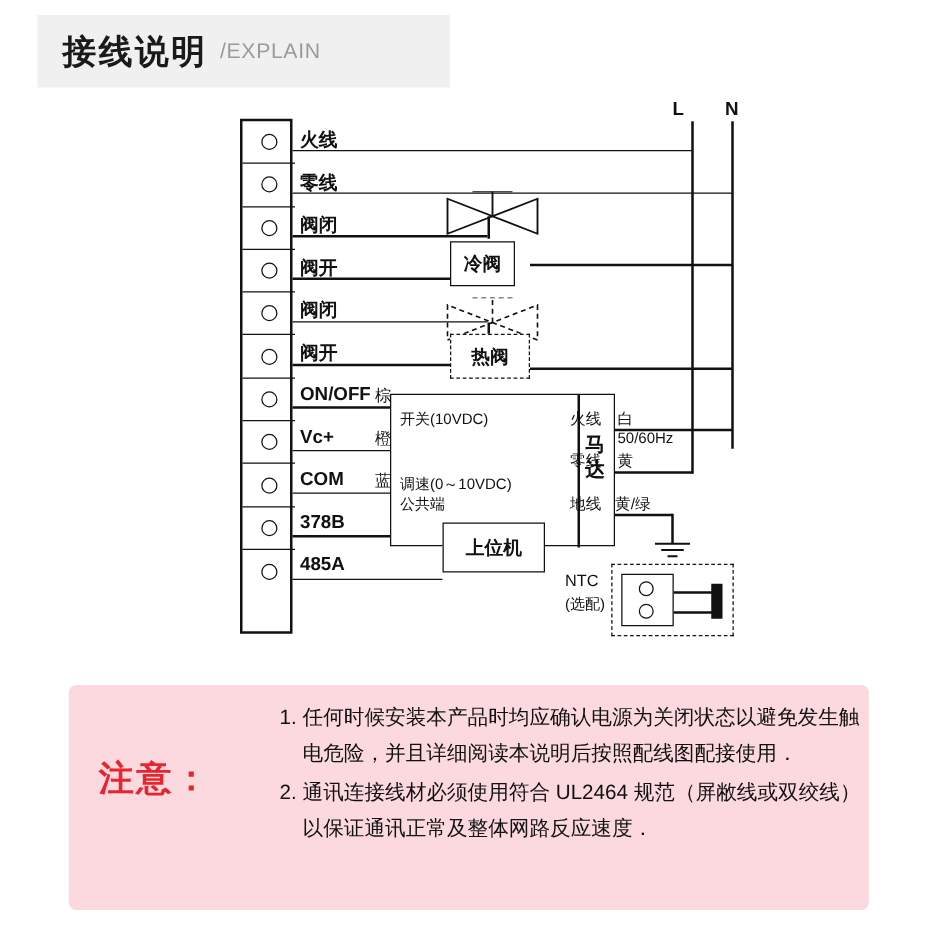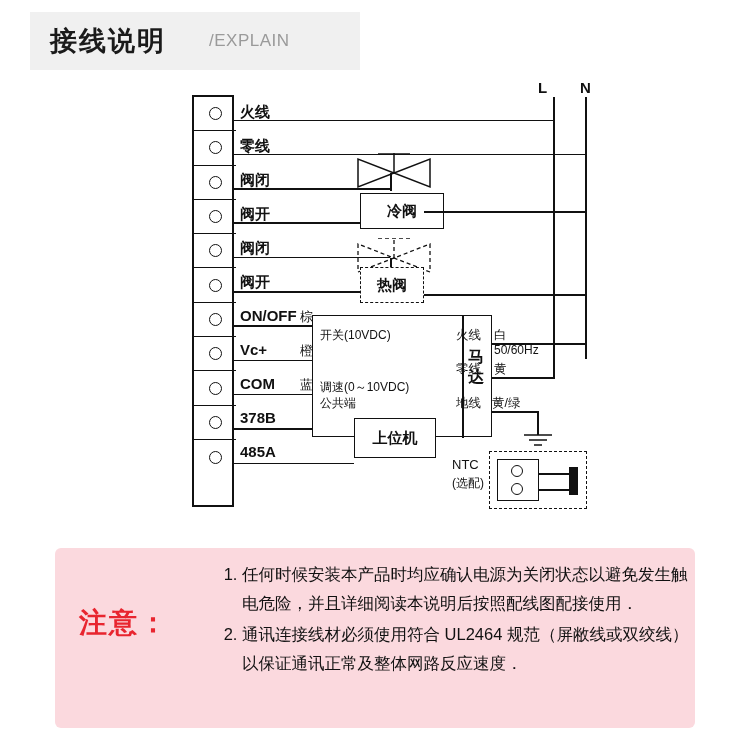--- a/index.html
+++ b/index.html
@@ -6,21 +6,21 @@
   body{
     width:750px;height:750px;
     background:#ffffff;
     font-family:"Liberation Sans","DejaVu Sans",sans-serif;
     position:relative;
     overflow:hidden;
   }
   
   .header{
     position:absolute;left:30px;top:12px;width:330px;height:58px;
-    background:#f0f0f0;display:flex;align-items:center;gap:33px;
+    background:#f0f0f0;display:flex;align-items:center;
   }
   .header .title{
     font-size:27px;font-weight:bold;color:#1a1a1a;letter-spacing:2px;
     margin-left:20px;
   }
   .header .sub{
     font-size:17px;color:#9a9a9a;margin-left:10px;letter-spacing:0.5px;
   }
 
   
@@ -189,21 +189,21 @@
 
   <div class="bowtie" style="left:352px;top:78px;width:84px;height:40px;">
     <svg width="84" height="40" viewBox="0 0 84 40">
       <line x1="42" y1="20" x2="42" y2="0" stroke="#111" stroke-width="1.5"></line>
       <line x1="26" y1="0" x2="58" y2="0" stroke="#111" stroke-width="1.5"></line>
       <polygon points="6,6 6,34 42,20" fill="none" stroke="#111" stroke-width="1.5"></polygon>
       <polygon points="78,6 78,34 42,20" fill="none" stroke="#111" stroke-width="1.5"></polygon>
     </svg>
   </div>
   <div class="ln lnv" style="left:390px;top:98px;height:18px;"></div>
-  <div class="box" style="left:360px;top:118px;width:84px;height:36px;font-weight:bold;">冷阀</div>
+  <div class="box" style="left:360px;top:118px;width:52px;height:36px;font-weight:bold;">冷阀</div>
   <div class="ln lnh" style="left:424px;top:136px;width:162px;"></div>
 
   <div class="bowtie" style="left:352px;top:163px;width:84px;height:40px;">
     <svg width="84" height="40" viewBox="0 0 84 40">
       <line x1="42" y1="20" x2="42" y2="0" stroke="#111" stroke-width="1.3" stroke-dasharray="4,3"></line>
       <line x1="26" y1="0" x2="58" y2="0" stroke="#111" stroke-width="1.3" stroke-dasharray="4,3"></line>
       <polygon points="6,6 6,34 42,20" fill="none" stroke="#111" stroke-width="1.3" stroke-dasharray="4,3"></polygon>
       <polygon points="78,6 78,34 42,20" fill="none" stroke="#111" stroke-width="1.3" stroke-dasharray="4,3"></polygon>
     </svg>
   </div>

